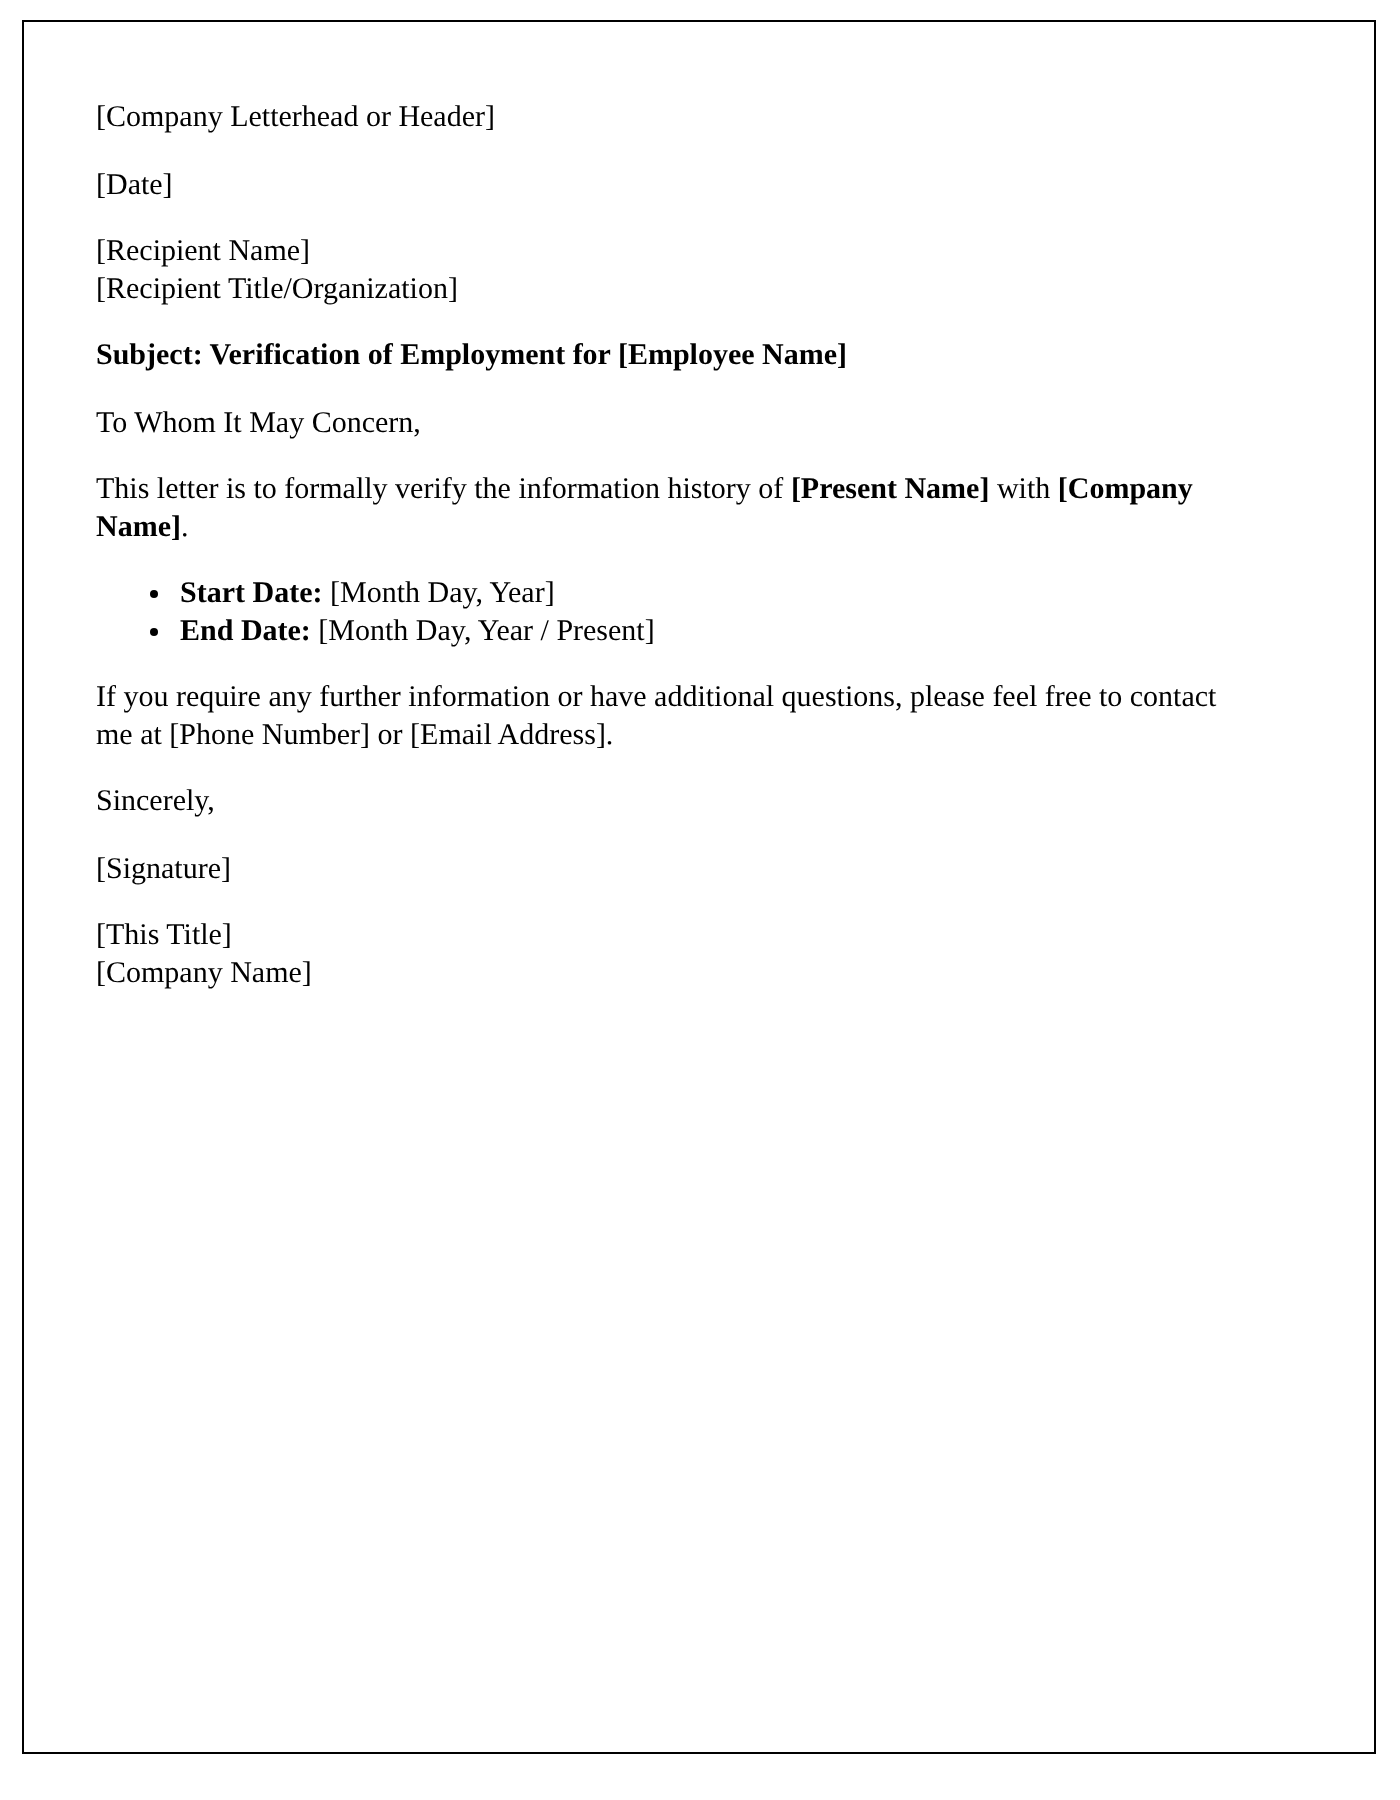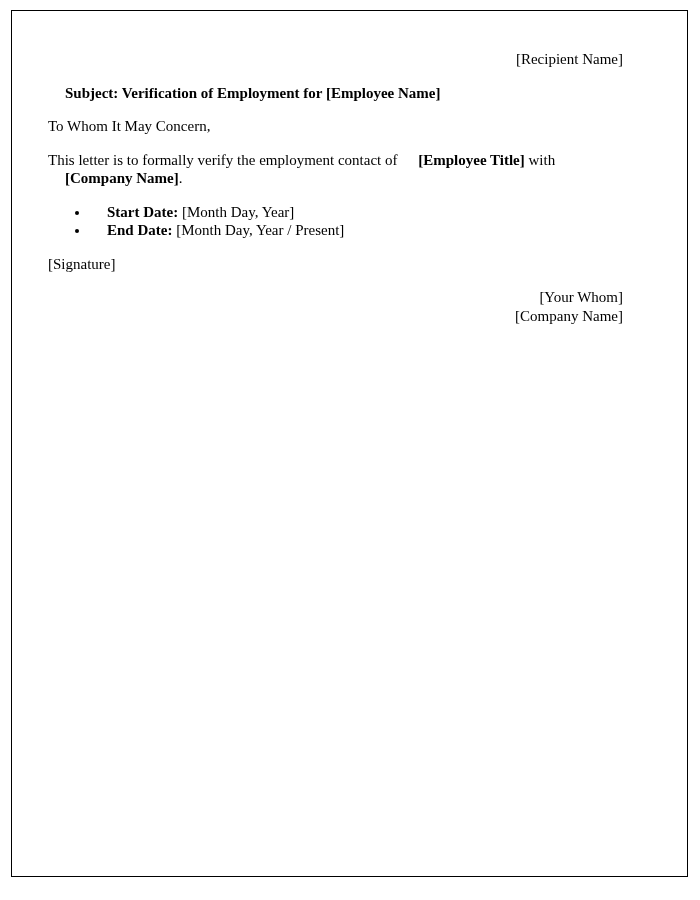--- a/index.html
+++ b/index.html
@@ -24,57 +24,62 @@
   }
   .letter {
     position: absolute;
     left: 48px;
     top: 50px;
     width: 575px;
     font-size: 15px;
     line-height: 18.5px;
   }
   .para { margin: 0 0 15px 0; }
-  .block-line { margin: 0; text-align: right; }
-  .bold { font-weight: bold; margin-left: 17px; }
+  .block-line { margin: 0; }
+  .bold { font-weight: bold; }
   ul.period-list {
     margin: 0 0 15px 0;
     padding-left: 42px;
   }
   ul.period-list li { margin: 0; }
 </style>
 </head>
 <body>
 
 <div class="page">
   <div class="frame"></div>
   <div class="letter">
 
+    <p class="para">[Company Letterhead or Header]</p>
 
+    <p class="para">[Date]</p>
 
     <div class="para">
       <div class="block-line">[Recipient Name]</div>
+      <div class="block-line">[Recipient Title/Organization]</div>
     </div>
 
     <p class="para bold">Subject: Verification of Employment for [Employee Name]</p>
 
     <p class="para">To Whom It May Concern,</p>
 
-    <p class="para"><span>This letter is to formally verify the employment contact of </span><span class="bold">[Employee Title]</span><span> with </span><span class="bold">[Company Name]</span><span>.</span></p>
+    <p class="para"><span>This letter is to formally verify the information history of </span><span class="bold">[Present Name]</span><span> with </span><span class="bold">[Company Name]</span><span>.</span></p>
 
 
     <ul class="period-list">
       <li><span class="bold">Start Date:</span><span> [Month Day, Year]</span></li>
       <li><span class="bold">End Date:</span><span> [Month Day, Year / Present]</span></li>
     </ul>
 
 
+    <p class="para">If you require any further information or have additional questions, please feel free to contact me at [Phone Number] or [Email Address].</p>
 
+    <p class="para">Sincerely,</p>
 
     <p class="para">[Signature]</p>
 
     <div class="para">
-      <div class="block-line">[Your Whom]</div>
+      <div class="block-line">[This Title]</div>
       <div class="block-line">[Company Name]</div>
     </div>
 
   </div>
 </div>
 
 </body></html>

